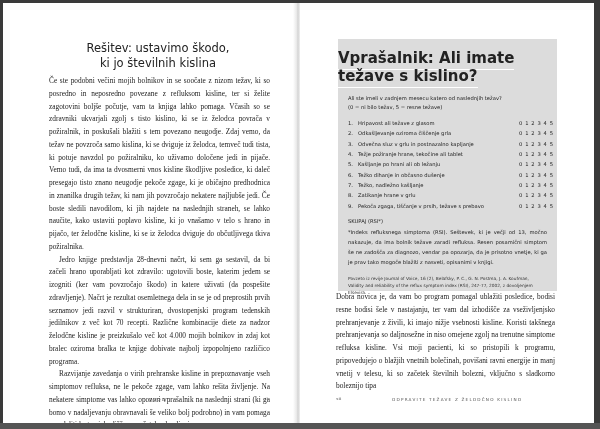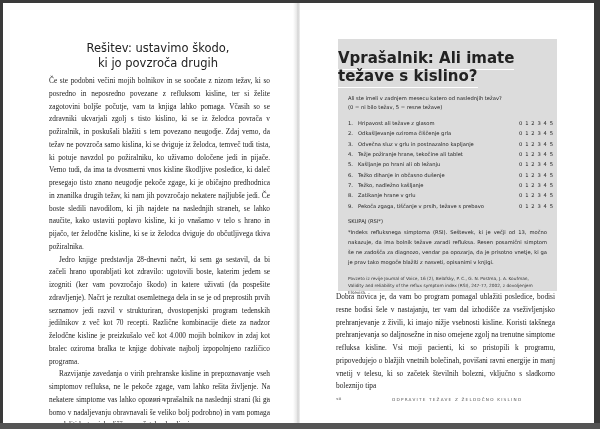--- a/index.html
+++ b/index.html
@@ -33,21 +33,21 @@
   .qsource { font-size:4.3px; line-height:7.3px; margin:8px 12px 0 10px; color:#333; }
   .right .body-text { position:absolute; left:36px; top:288px; width:219px; }
 </style>
 </head>
 <body>
 
 <div class="spread">
   <div class="page left">
     <div class="chap-title">
       <div>Rešitev: ustavimo škodo,</div>
-      <div>ki jo povzroča drugih</div>
+      <div>ki jo številnih kislina</div>
     </div>
     <div class="body-text">
       <p>Če ste podobni večini mojih bolnikov in se soočate z nizom težav, ki so posredno in neposredno povezane z refluksom kisline, ter si želite zagotovini boljše počutje, vam ta knjiga lahko pomaga. Včasih so se zdravniki ukvarjali zgolj s tisto kislino, ki se iz želodca povrača v požiralnik, in poskušali blažiti s tem povezano neugodje. Zdaj vemo, da težav ne povzroča samo kislina, ki se dviguje iz želodca, temveč tudi tista, ki potuje navzdol po požiralniku, ko uživamo določene jedi in pijače. Vemo tudi, da ima ta dvosmerni vnos kisline škodljive posledice, ki daleč presegajo tisto znano neugodje pekoče zgage, ki je običajno predhodnica in znanilka drugih težav, ki nam jih povzročajo nekatere najljubše jedi. Če boste sledili navodilom, ki jih najdete na naslednjih straneh, se lahko naučite, kako ustaviti poplavo kisline, ki jo vnašamo v telo s hrano in pijačo, ter želodčne kisline, ki se iz želodca dviguje do občutljivega tkiva požiralnika.</p>
       <p class="indent">Jedro knjige predstavlja 28-dnevni načrt, ki sem ga sestavil, da bi začeli hrano uporabljati kot zdravilo: ugotovili boste, katerim jedem se izogniti (ker vam povzročajo škodo) in katere uživati (da pospešite zdravljenje). Načrt je rezultat osemletnega dela in se je od preprostih prvih seznamov jedi razvil v strukturiran, dvostopenjski program tedenskih jedilnikov z več kot 70 recepti. Različne kombinacije diete za nadzor želodčne kisline je preizkušalo več kot 4.000 mojih bolnikov in zdaj kot bralec oziroma bralka te knjige dobivate najbolj izpopolnjeno različico programa.</p>
       <p class="indent">Razvijanje zavedanja o virih prehranske kisline in prepoznavanje vseh simptomov refluksa, ne le pekoče zgage, vam lahko rešita življenje. Na nekatere simptome vas lahko opozori vprašalnik na naslednji strani (ki ga bomo v nadaljevanju obravnavali še veliko bolj podrobno) in vam pomaga opredeliti lastno izhodišče za začetek zdravljenja.</p>
     </div>
     <div class="footer" style="left:146px;">UVOD</div>
     <div class="pnum" style="left:261px;">xi</div>
   </div>
 

